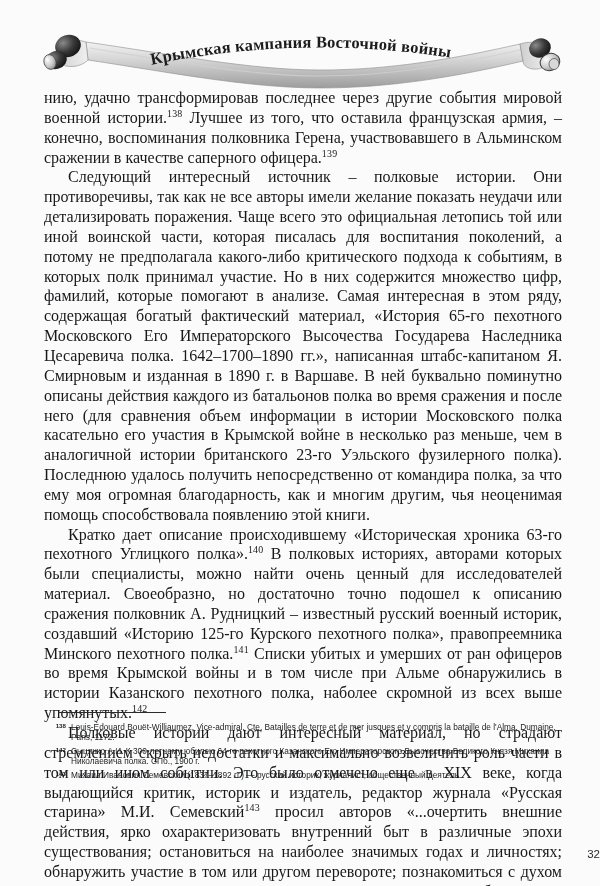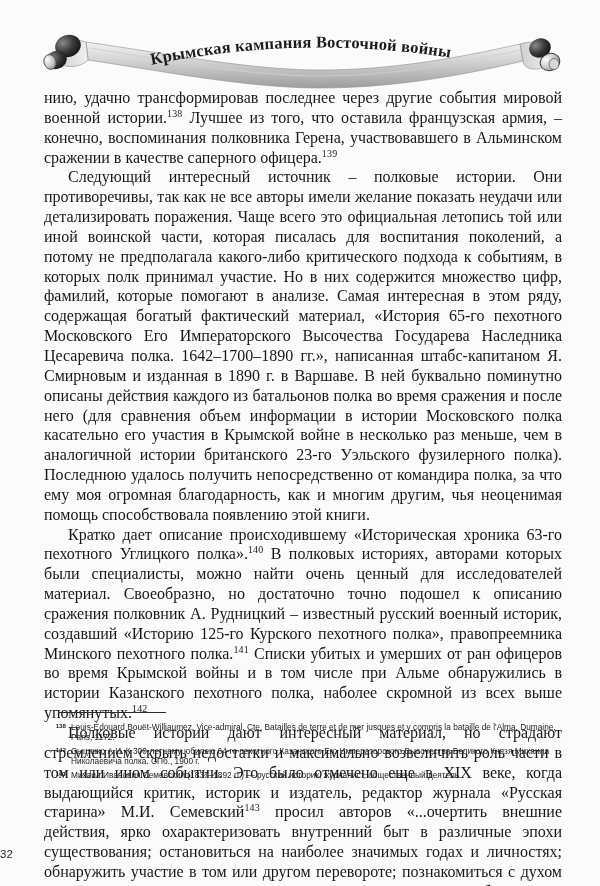--- a/index.html
+++ b/index.html
@@ -107,21 +107,21 @@
     flex: 1 1 auto;
     text-align: left;
   }
 
   
   .page-number {
     position: absolute;
     left: 0;
     top: 848px;
     width: 600px;
-    text-align: left;
+    text-align: right;
     font-family: "Liberation Sans", "DejaVu Sans", sans-serif;
     font-size: 11.5px;
     color: #2a2b2d;
   }
 </style>
 </head>
 <body>
 
 <div class="page">
 

